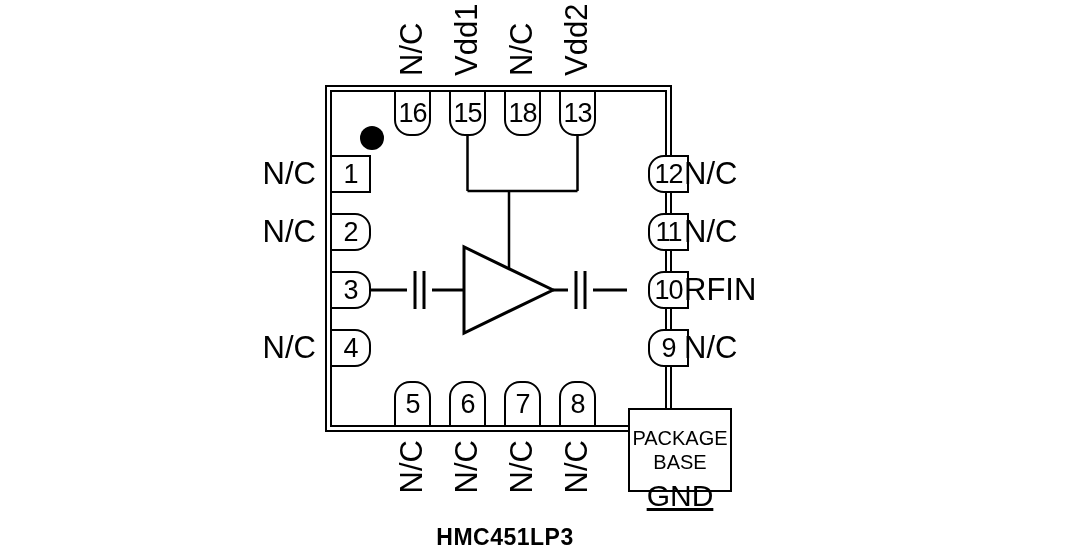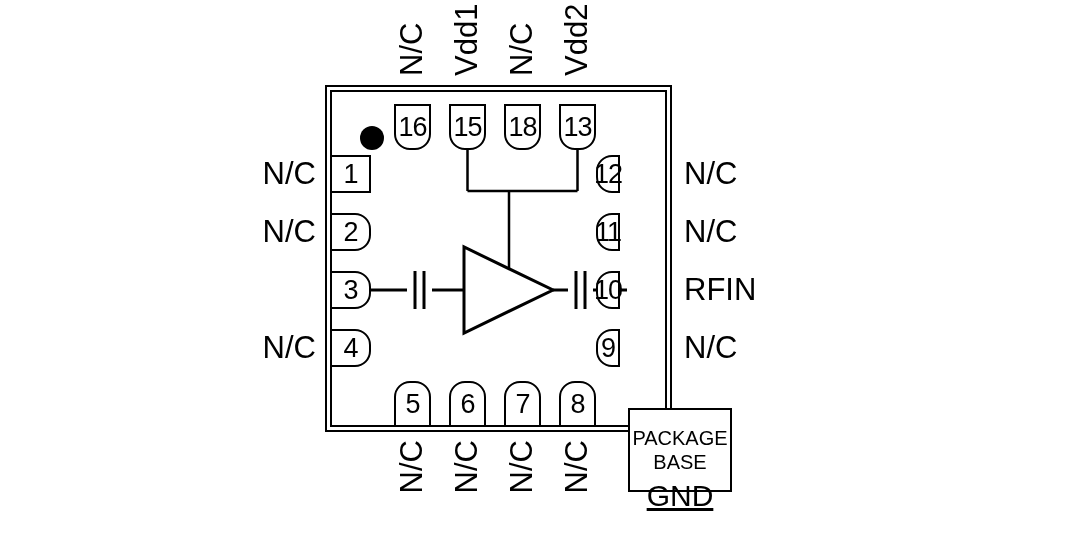--- a/index.html
+++ b/index.html
@@ -16,24 +16,24 @@
     position:absolute; left:3px; top:3px; right:3px; bottom:3px;
     border:2px solid #000;
   }
   .wires { position:absolute; left:0; top:0; }
   
   .pin {
     position:absolute; box-sizing:border-box; background:#fff;
     border:2.5px solid #000; display:flex; align-items:center; justify-content:center;
     font-size:27px; letter-spacing:-1px; line-height:1;
   }
-  .pin-top    { top:90px;  width:37px; height:46px; border-radius:0 0 16px 16px;margin-top:14px; }
+  .pin-top    { top:90px;  width:37px; height:46px; border-radius:0 0 16px 16px; }
   .pin-bottom { top:381px; width:37px; height:46px; border-radius:16px 16px 0 0; }
   .pin-left   { left:330px; width:41px; height:38px; border-radius:0 16px 16px 0; }
-  .pin-right  { left:596px; width:24px; height:38px; border-radius:16px 0 0 16px;text-align:center; }
+  .pin-right  { left:648px; width:41px; height:38px; border-radius:16px 0 0 16px;text-align:center; }
   .pin-square { border-radius:0 !important; }
   
   .hlabel { position:absolute; height:38px; line-height:38px; font-size:31px; white-space:nowrap; }
   .hlabel-left  { left:188px; width:128px; text-align:right; }
   .hlabel-right { left:684px; width:150px; text-align:left; }
   
   .vlabel {
     position:absolute; width:120px; height:32px; line-height:32px; font-size:31px;
     transform:rotate(-90deg); white-space:nowrap;
   }
@@ -118,14 +118,15 @@
   <div class="vlabel vlabel-bottom" style="left:407px">N/C</div>
   <div class="vlabel vlabel-bottom" style="left:462px">N/C</div>
   <div class="vlabel vlabel-bottom" style="left:517px">N/C</div>
 
   <div class="pkgbase">
     <div>PACKAGE</div>
     <div>BASE</div>
   </div>
   <div class="gnd">GND</div>
 
+  <div class="title">HMC451LP3</div>
 
 </div>
 
 </body></html>

